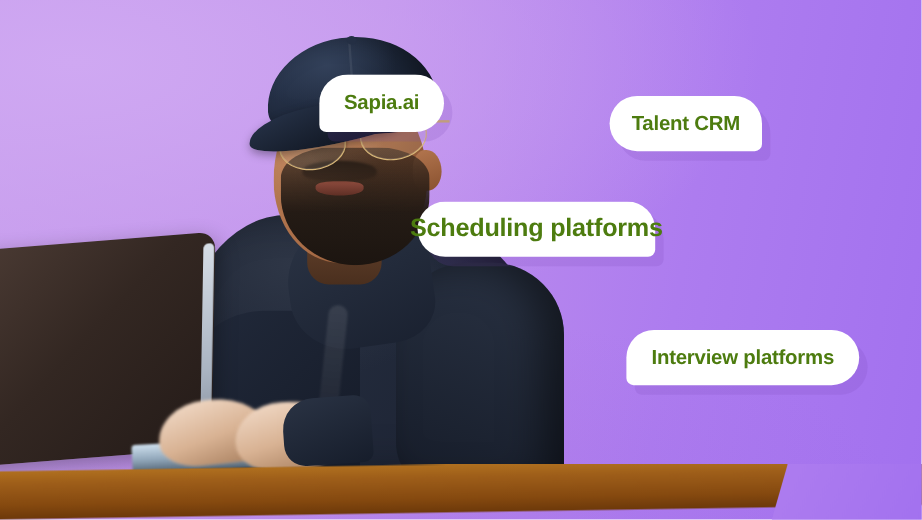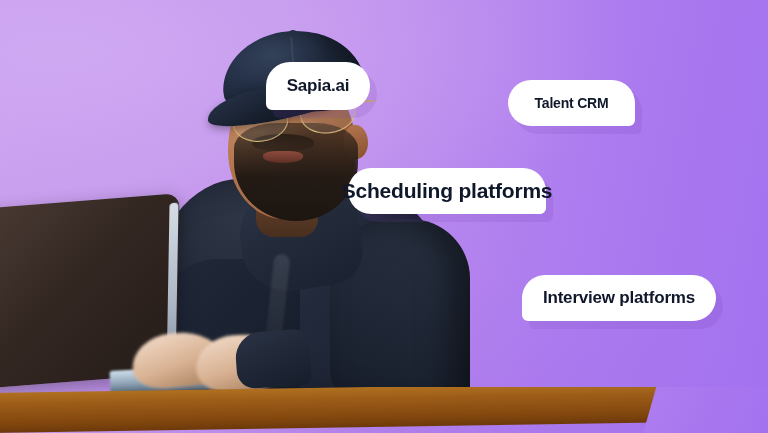--- a/index.html
+++ b/index.html
@@ -390,39 +390,39 @@
   }
 
   
   .pill {
     position: absolute;
     background: #ffffff;
     border-radius: 26px;
     display: flex;
     align-items: center;
     justify-content: center;
-    color: #0f172a;
+    color: #4d7c0f;
     font-family: "Liberation Sans", sans-serif;
     font-weight: 700;
     letter-spacing: -0.2px;
     white-space: nowrap;
     box-shadow: 7px 8px 0 rgba(120, 70, 180, 0.16);
   }
   .pill .pill-text { pointer-events: none; }
 
   #pill-sapia {
     left: 266px; top: 62px;
     width: 104px; height: 48px;
     font-size: 17px;
     border-radius: 24px 24px 24px 6px;
   }
   #pill-talent {
     left: 508px; top: 80px;
     width: 127px; height: 46px;
-    font-size: 14px;
+    font-size: 17px;
     border-radius: 23px 23px 6px 23px;
   }
   #pill-scheduling {
     left: 348px; top: 168px;
     width: 198px; height: 46px;
     font-size: 21px;
     border-radius: 23px 23px 6px 23px;
   }
   #pill-interview {
     left: 522px; top: 275px;

